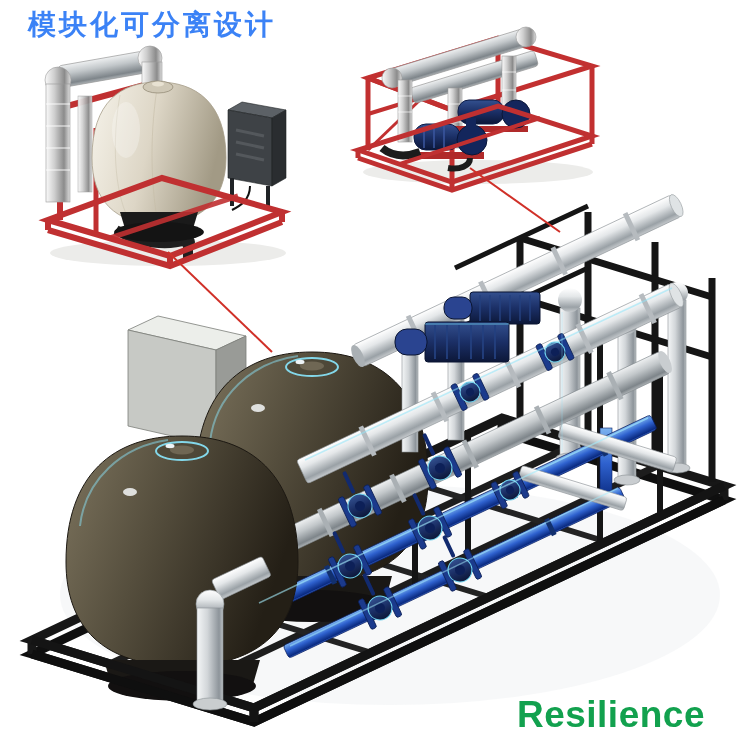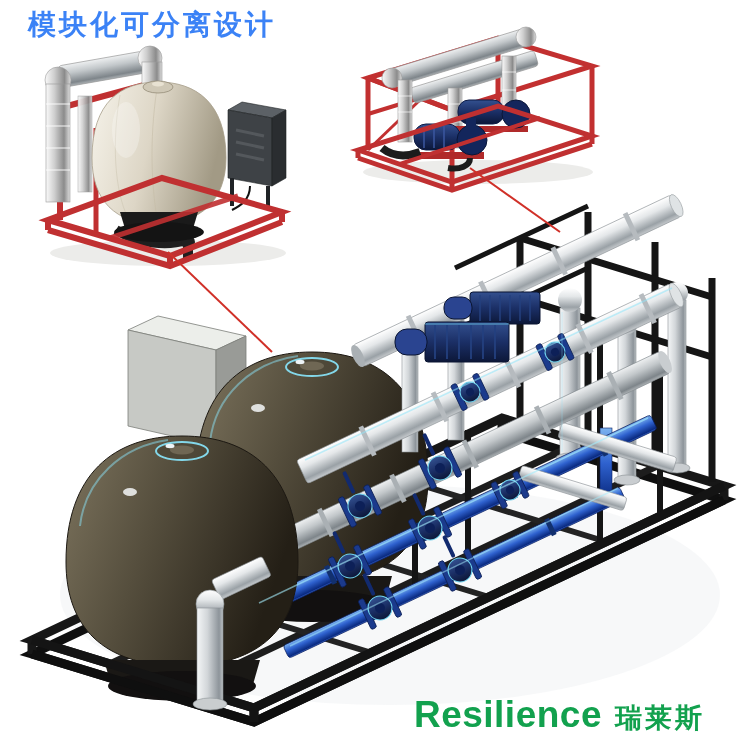--- a/index.html
+++ b/index.html
@@ -361,16 +361,15 @@
     <g stroke="#d03028" stroke-width="2" fill="none">
       <path d="M168 252 L272 352"></path>
       <path d="M470 168 L560 232"></path>
     </g>
   </svg>
 
   <div class="page-title">模块化可分离设计</div>
 
   <div class="logo">
     <span class="brand">Resilience</span>
-    <span class="cn">瑞莱斯</span>
   </div>
 
 </div>
 
 </body></html>

